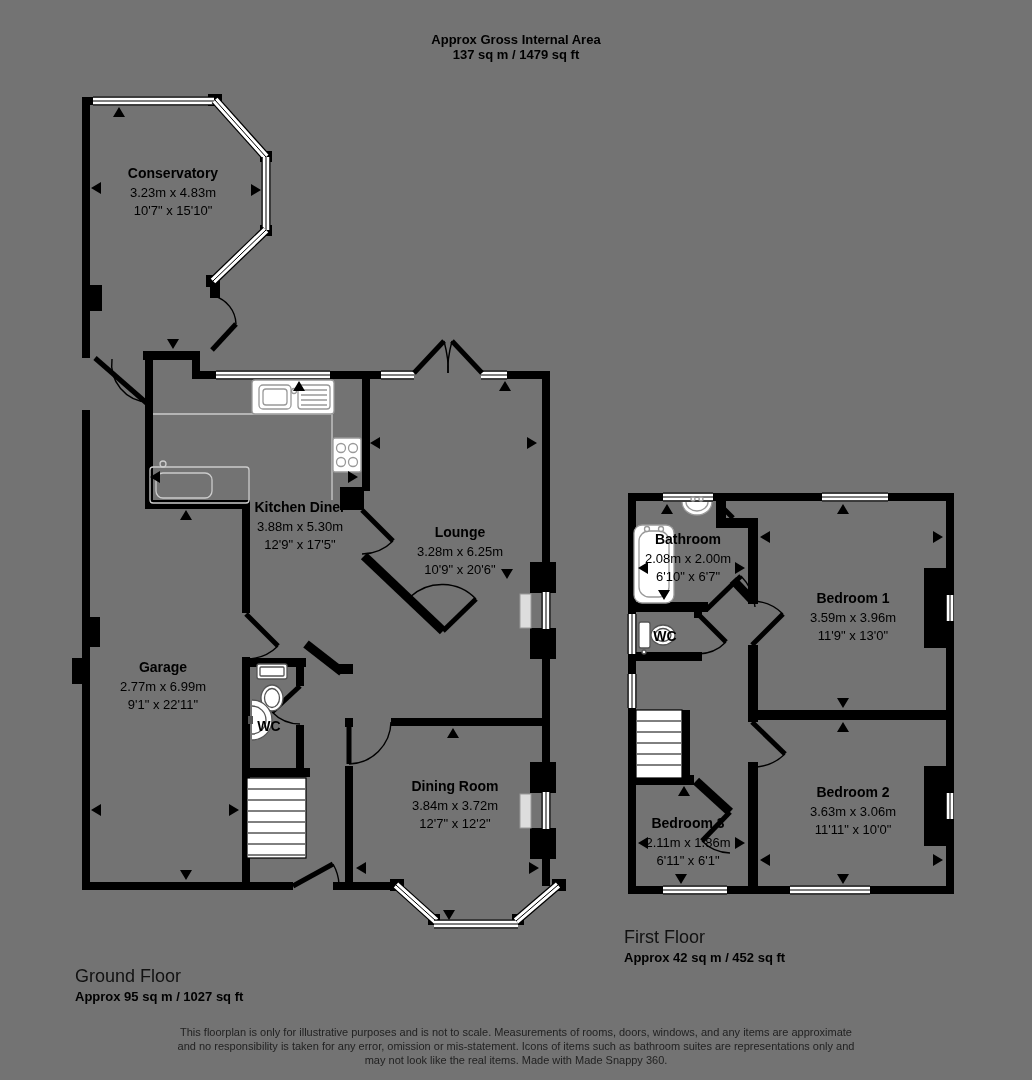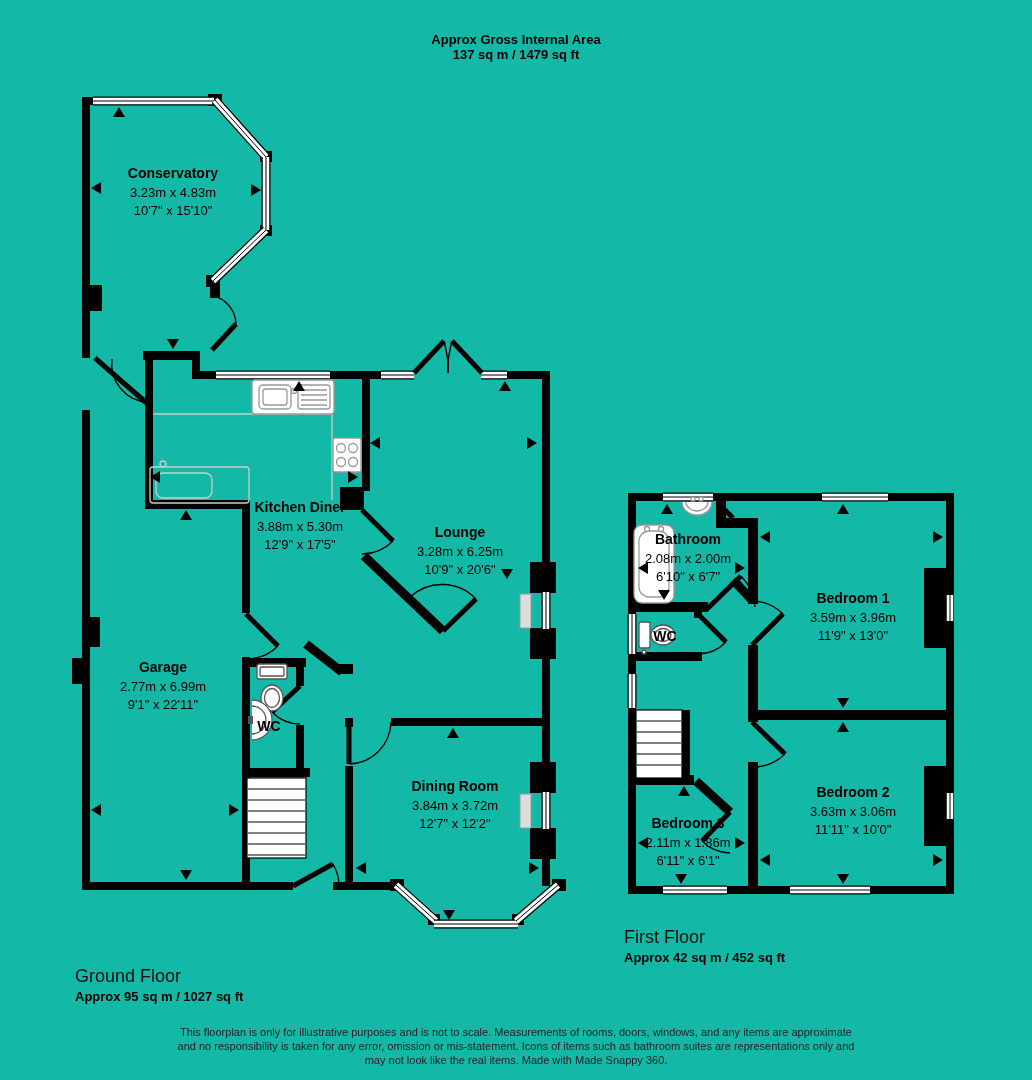--- a/index.html
+++ b/index.html
@@ -1,16 +1,16 @@
 <!DOCTYPE html>
 <html><head>
 <meta charset="utf-8">
 <style>
   html,body{margin:0;padding:0;background:#fff;}
-  .page{position:relative;width:1032px;height:1080px;background:#14b8a6;overflow:hidden;}
+  .page{position:relative;width:1032px;height:1080px;background:#737373;overflow:hidden;}
   svg{display:block;}
   .wall{fill:#000;}
   .wline{stroke:#000;stroke-width:9;}
   .wb{stroke:#000;stroke-width:9;}
   .ww{stroke:#fff;stroke-width:6.5;}
   .wc1{stroke:#000;stroke-width:1;}
   .leaf{stroke:#000;stroke-width:5;}
   .arc{stroke:#000;stroke-width:1.4;fill:none;}
   .fix{stroke:#555;stroke-width:1.3;fill:#fff;}
   .fixg{stroke:#999;stroke-width:1.3;fill:#fff;}

